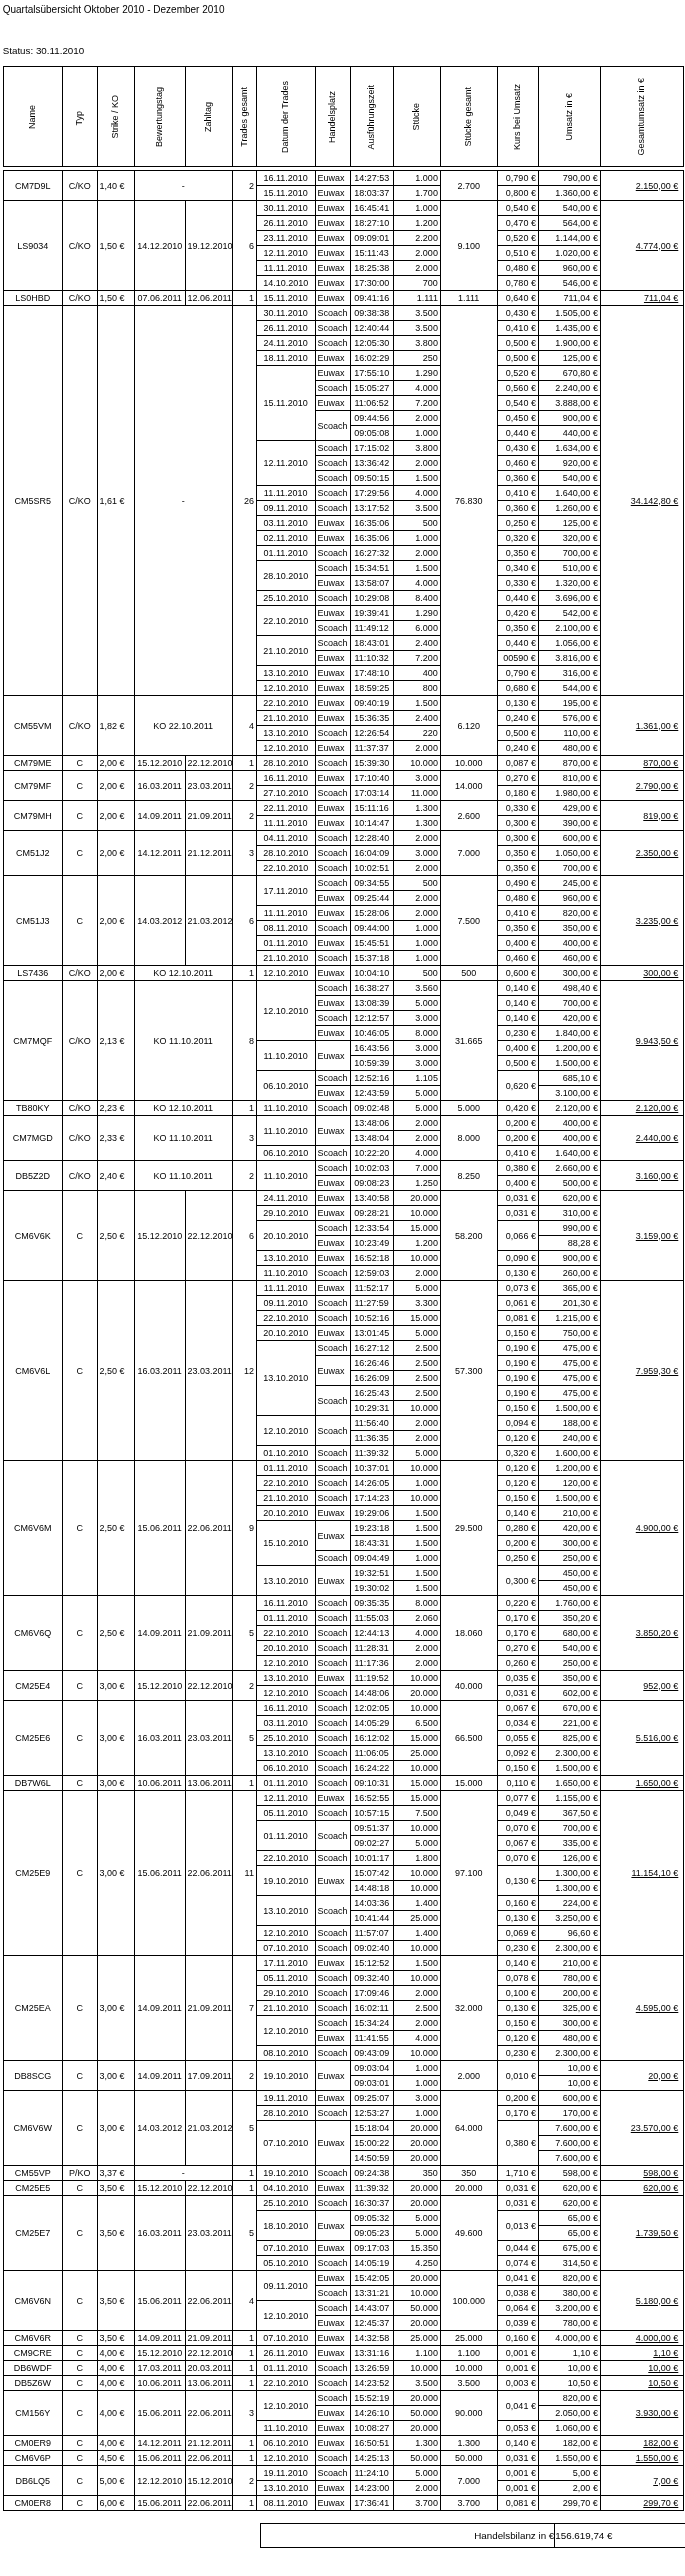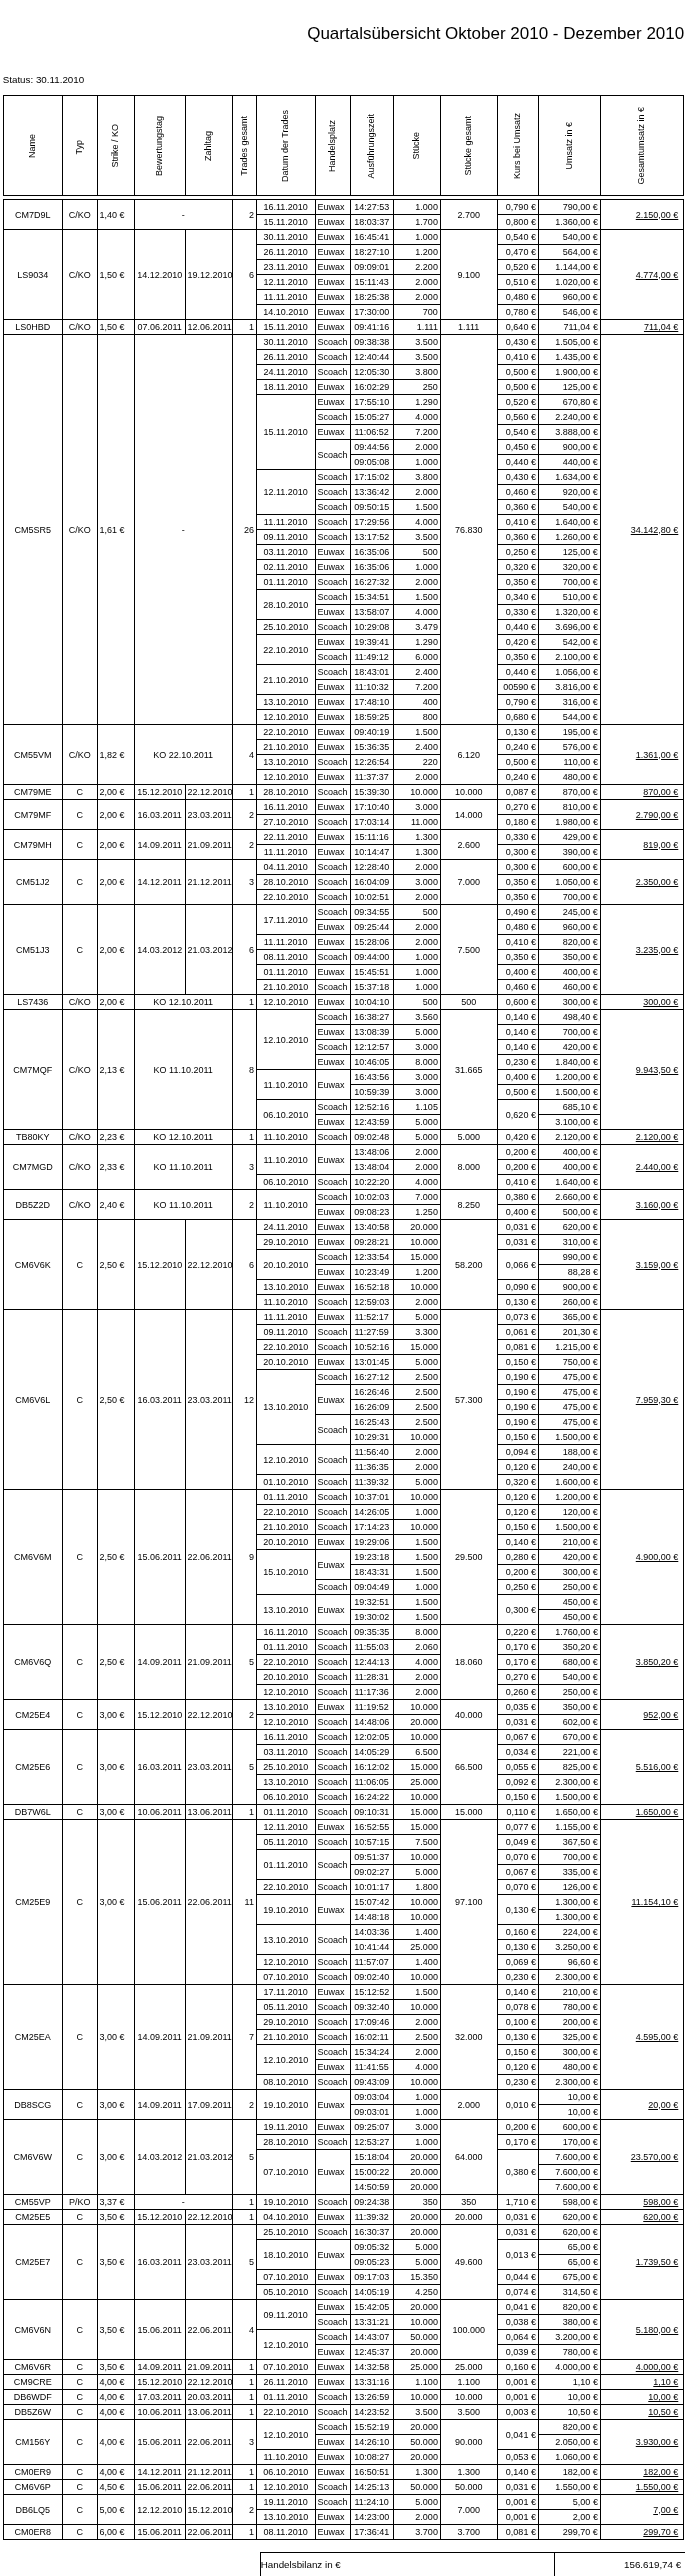--- a/index.html
+++ b/index.html
@@ -1,38 +1,38 @@
 <!DOCTYPE html>
 <html style="font-size:14px"><head>
 <meta charset="utf-8">
 <style>
   html,body { margin:0; padding:0; background:#fff; color:#000;
     font-family:"Liberation Sans","DejaVu Sans",sans-serif; }
   body { width:686px; }
   .page { padding:1.8px 1.8px 5.3px 2.7px; }
-  .title { text-align:right; font-size:17px; margin-top:22px; }
+  .title { text-align:left; font-size:10px; margin-top:2px; }
   .status { font-size:9.8px; margin-top:30px; margin-bottom:10.6px; }
   table.grid { border-collapse:collapse; table-layout:fixed; width:681px; }
   th { border:0.9px solid #000; font-weight:normal; height:99px;
        text-align:center; vertical-align:middle; padding:0; overflow:hidden; }
   .vtext { writing-mode:vertical-rl; transform:rotate(180deg);
        display:inline-block; vertical-align:middle; font-size:9px;
        white-space:nowrap; line-height:10.6px; }
   td { border:0.9px solid #000; font-size:9px; height:14px; line-height:14px;
        padding:0 1.8px; overflow:hidden; white-space:nowrap; vertical-align:middle; }
   td.sp { border:none; height:2.7px; line-height:2.7px; padding:0; }
   td.c { text-align:center; }
   td.l { text-align:left; }
   td.r { text-align:right; }
   td.g { padding-right:4.4px;text-decoration:underline; }
   td.d { border-top:0.9px dashed #000; }
   .footerbox { display:flex; margin-top:12.4px; margin-left:257px; width:424px;
        border:0.9px solid #000; height:23px; line-height:23px; font-size:9.8px; }
-  .footerbox .flabel { width:295px; text-align:left; border-right:0.9px solid #000; }
-  .footerbox .fvalue { width:130px; text-align:right; padding-right:3.5px; box-sizing:border-box; }
+  .footerbox .flabel { width:295px; text-align:right; border-right:0.9px solid #000; }
+  .footerbox .fvalue { width:130px; padding-right:3.5px; box-sizing:border-box; }
 </style>
 </head>
 <body>
 
 <div class="page">
   <div class="title">Quartalsübersicht Oktober 2010 - Dezember 2010</div>
   <div class="status">Status: 30.11.2010</div>
 
   <table class="grid">
     <colgroup>
@@ -318,21 +318,21 @@
           <td class="l d">Euwax</td>
           <td class="c d">13:58:07</td>
           <td class="r d">4.000</td>
           <td class="r d">0,330 €</td>
           <td class="r d">1.320,00 €</td>
         </tr>
         <tr>
           <td class="c d">25.10.2010</td>
           <td class="l d">Scoach</td>
           <td class="c d">10:29:08</td>
-          <td class="r d">3.479</td>
+          <td class="r d">8.400</td>
           <td class="r d">0,440 €</td>
           <td class="r d">3.696,00 €</td>
         </tr>
         <tr>
           <td class="c d" rowspan="2">22.10.2010</td>
           <td class="l d">Euwax</td>
           <td class="c d">19:39:41</td>
           <td class="r d">1.290</td>
           <td class="r d">0,420 €</td>
           <td class="r d">542,00 €</td>

